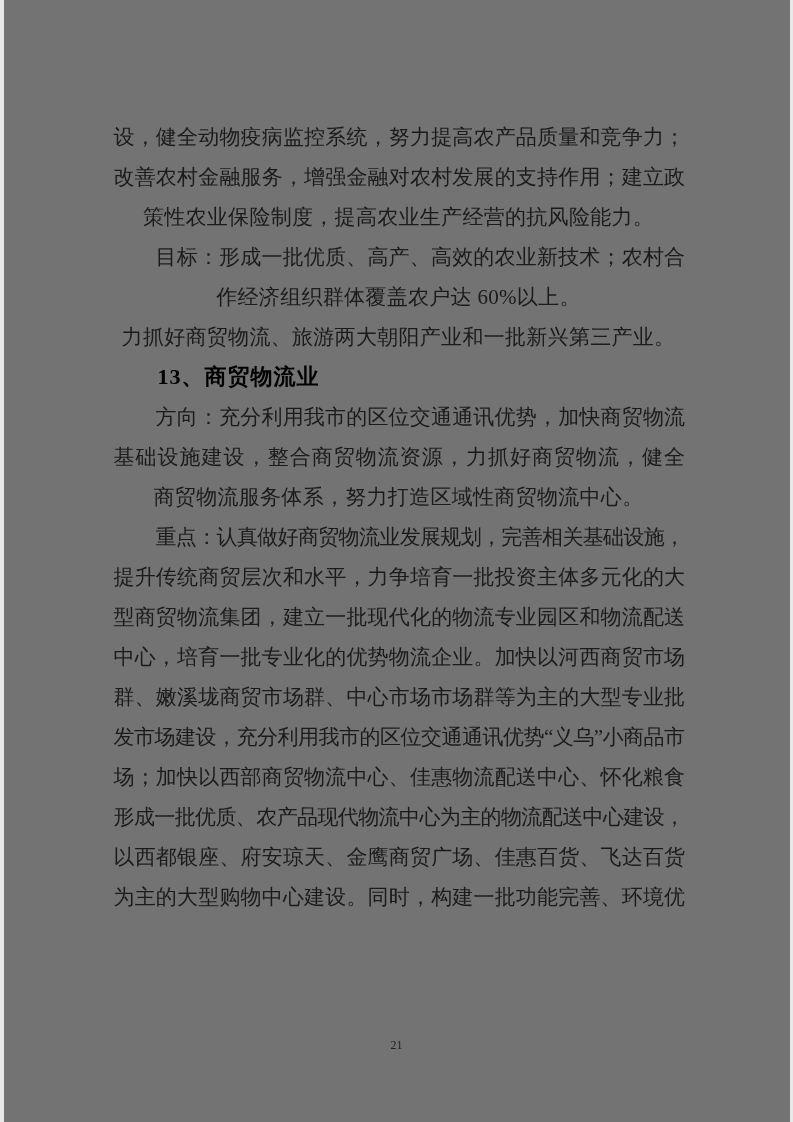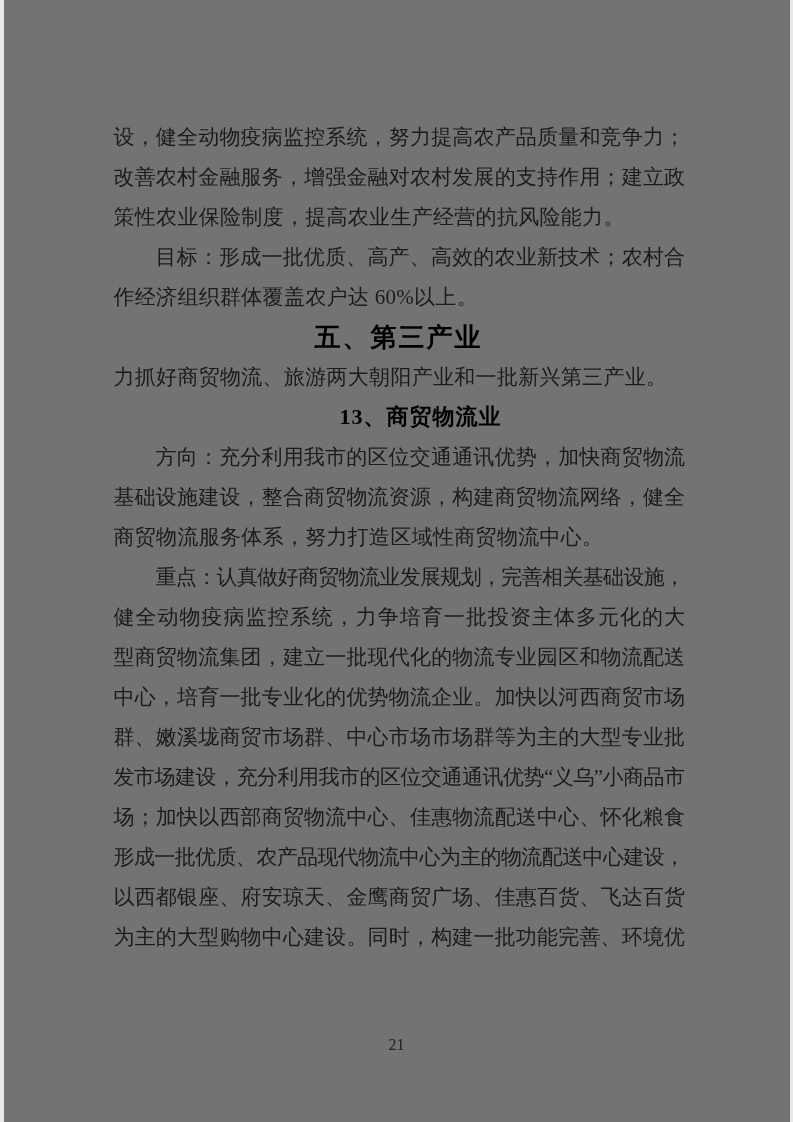--- a/index.html
+++ b/index.html
@@ -22,35 +22,34 @@
     left: 110px;
     right: 106px;
     top: 117px;
   }
   .row {
     height: 40px;
     line-height: 40px;
     font-size: 21px;
     white-space: nowrap;
     letter-spacing: 0.3px;
-    text-align: center;
   }
   
   .row.fill {
     white-space: normal;
     letter-spacing: -1.6px;
     text-align: justify;
     text-align-last: justify;
     text-justify: inter-character;
   }
   .row.indent {
     text-indent: 42px;
   }
   .row.end {
-    text-align: left;
+    text-align: center;
   }
   .row.heading {
     font-family: "Liberation Sans", "DejaVu Sans", sans-serif;
     font-weight: 700;
     font-size: 26px;
     text-align: center;
     letter-spacing: 2px;
     color: #000;
   }
   .row.subheading {
@@ -61,42 +60,41 @@
     color: #000;
   }
   .page-number {
     position: absolute;
     left: 0;
     right: 0;
     top: 1028px;
     height: 34px;
     line-height: 34px;
     text-align: center;
-    font-size: 16px;
+    font-size: 12px;
     color: #222;
   }
 </style>
 </head>
 <body>
 
 <div class="page">
   <div class="text-block">
     <div class="row fill">设，健全动物疫病监控系统，努力提高农产品质量和竞争力；</div>
     <div class="row fill">改善农村金融服务，增强金融对农村发展的支持作用；建立政</div>
     <div class="row end">策性农业保险制度，提高农业生产经营的抗风险能力。</div>
     <div class="row fill indent">目标：形成一批优质、高产、高效的农业新技术；农村合</div>
     <div class="row end">作经济组织群体覆盖农户达 60%以上。</div>
-    <div class="row heading">五、第三产业</div>
     <div class="row end">力抓好商贸物流、旅游两大朝阳产业和一批新兴第三产业。</div>
     <div class="row subheading">13、商贸物流业</div>
     <div class="row fill indent">方向：充分利用我市的区位交通通讯优势，加快商贸物流</div>
-    <div class="row fill">基础设施建设，整合商贸物流资源，构建商贸物流网络，健全</div>
+    <div class="row fill">基础设施建设，整合商贸物流资源，力抓好商贸物流，健全</div>
     <div class="row end">商贸物流服务体系，努力打造区域性商贸物流中心。</div>
     <div class="row fill indent">重点：认真做好商贸物流业发展规划，完善相关基础设施，</div>
-    <div class="row fill">健全动物疫病监控系统，力争培育一批投资主体多元化的大</div>
+    <div class="row fill">提升传统商贸层次和水平，力争培育一批投资主体多元化的大</div>
     <div class="row fill">型商贸物流集团，建立一批现代化的物流专业园区和物流配送</div>
     <div class="row fill">中心，培育一批专业化的优势物流企业。加快以河西商贸市场</div>
     <div class="row fill">群、嫩溪垅商贸市场群、中心市场市场群等为主的大型专业批</div>
     <div class="row fill">发市场建设，充分利用我市的区位交通通讯优势“义乌”小商品市</div>
     <div class="row fill">场；加快以西部商贸物流中心、佳惠物流配送中心、怀化粮食</div>
     <div class="row fill">形成一批优质、农产品现代物流中心为主的物流配送中心建设，</div>
     <div class="row fill">以西都银座、府安琼天、金鹰商贸广场、佳惠百货、飞达百货</div>
     <div class="row fill">为主的大型购物中心建设。同时，构建一批功能完善、环境优</div>
   </div>
 

